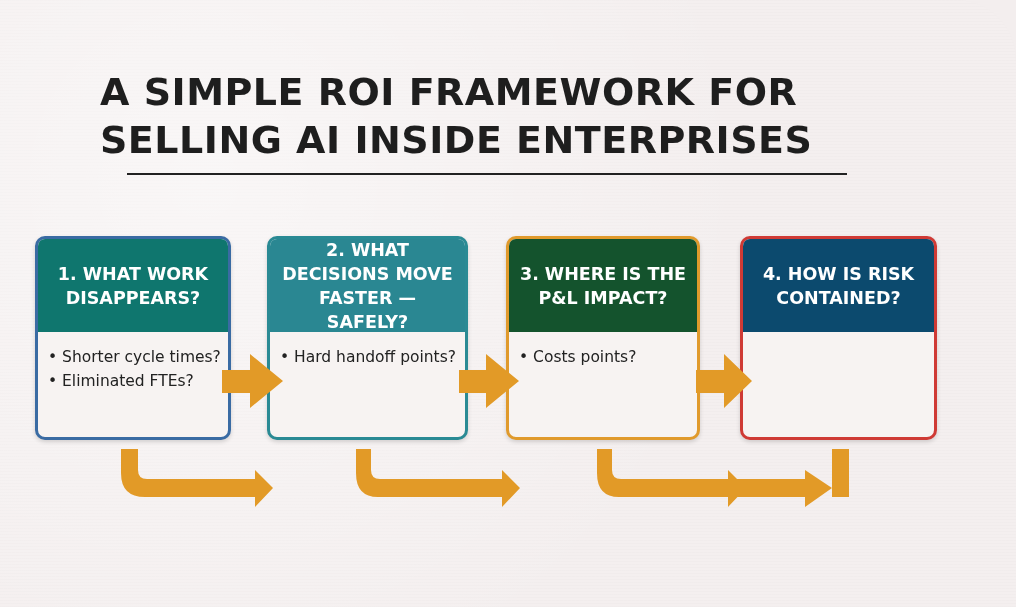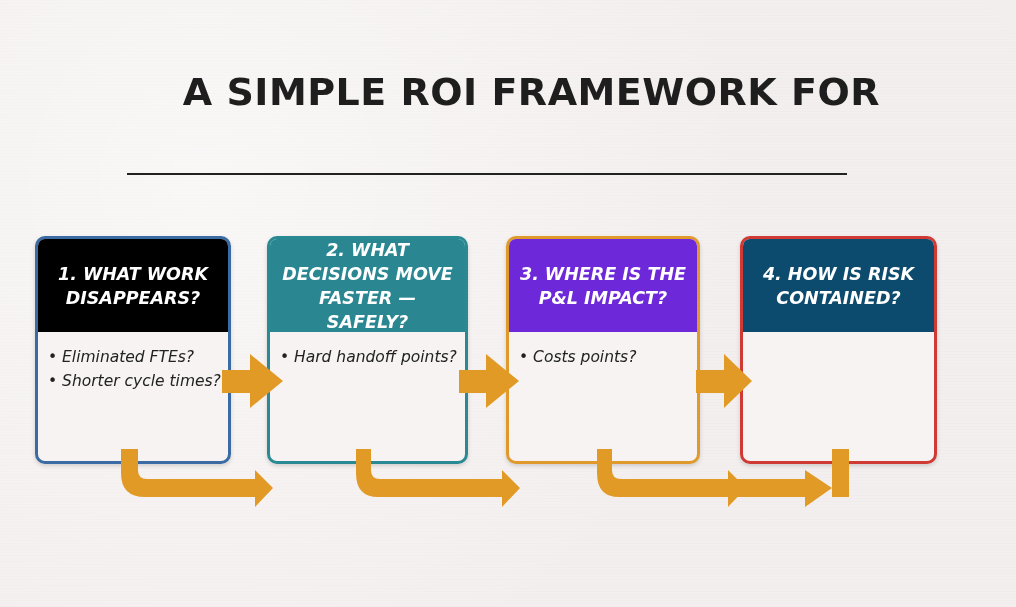--- a/index.html
+++ b/index.html
@@ -11,70 +11,70 @@
   .sheet {
     position:absolute; left:0; top:0; width:1016px; height:607px;
     background:
       radial-gradient(circle at 20% 30%, rgba(255,255,255,0.5) 0, rgba(255,255,255,0) 60%),
       repeating-linear-gradient(0deg, rgba(0,0,0,0.012) 0 1px, rgba(0,0,0,0) 1px 3px),
       #f4efef;
     border-top-right-radius:60px;
   }
   .title {
     position:absolute; left:100px; top:68px; width:780px;
-    text-align:right; font-weight:bold; color:#1e1e1e;
+    text-align:left; font-weight:bold; color:#1e1e1e;
     font-size:38px; line-height:48px; letter-spacing:0.5px;
   }
   .title-rule {
     position:absolute; left:127px; top:173px; width:720px; height:2px; background:#222;
   }
   .card {
-    position:absolute; top:236px; height:228px; box-sizing:border-box;
+    position:absolute; top:236px; height:204px; box-sizing:border-box;
     border:3px solid; border-radius:10px; background:#f7f3f2; overflow:hidden;
     box-shadow:0 2px 4px rgba(0,0,0,0.15);
-    font-style:italic;
   }
   .card .head {
     height:93px; display:flex; align-items:center; justify-content:center;
     text-align:center; color:#fff; font-weight:bold; font-size:17.5px; line-height:24px;
     padding:0 6px; box-sizing:border-box;
   }
   .card ul {
     list-style:none; margin:0; padding:14px 0 0 0;
   }
   .card li {
     font-size:15.5px; line-height:22px; color:#222; padding-left:22px; text-indent:-12px;
     margin-bottom:2px;
   }
   .card li::before { content:"• "; }
   .c1 { left:35px; width:196px; border-color:#3a6ba3; }
-  .c1 .head { background:#000000; }
+  .c1 .head { background:#0f766e; }
   .c2 { left:267px; width:201px; border-color:#2a8a94; }
   .c2 .head { background:#2a8792; }
   .c3 { left:506px; width:194px; border-color:#e09a2c; }
-  .c3 .head { background:#6d28d9; }
+  .c3 .head { background:#14532d; }
   .c4 { left:740px; width:197px; border-color:#cf3a35; }
   .c4 .head { background:#0c4a6e; }
   svg.arrows { position:absolute; left:0; top:0; width:1016px; height:607px; pointer-events:none; }
 </style>
 </head>
 <body>
 
 <div class="sheet"></div>
 
 <div class="title">
   <div>A SIMPLE ROI FRAMEWORK FOR</div>
+  <div>SELLING AI INSIDE ENTERPRISES</div>
 </div>
 <div class="title-rule"></div>
 
 <div class="card c1">
   <div class="head">1. WHAT WORK DISAPPEARS?</div>
   <ul>
+    <li>Shorter cycle times?</li>
     <li>Eliminated FTEs?</li>
-    <li>Shorter cycle times?</li>
   </ul>
 </div>
 
 <div class="card c2">
   <div class="head">2. WHAT DECISIONS MOVE FASTER — SAFELY?</div>
   <ul>
     <li>Hard handoff points?</li>
   </ul>
 </div>
 

